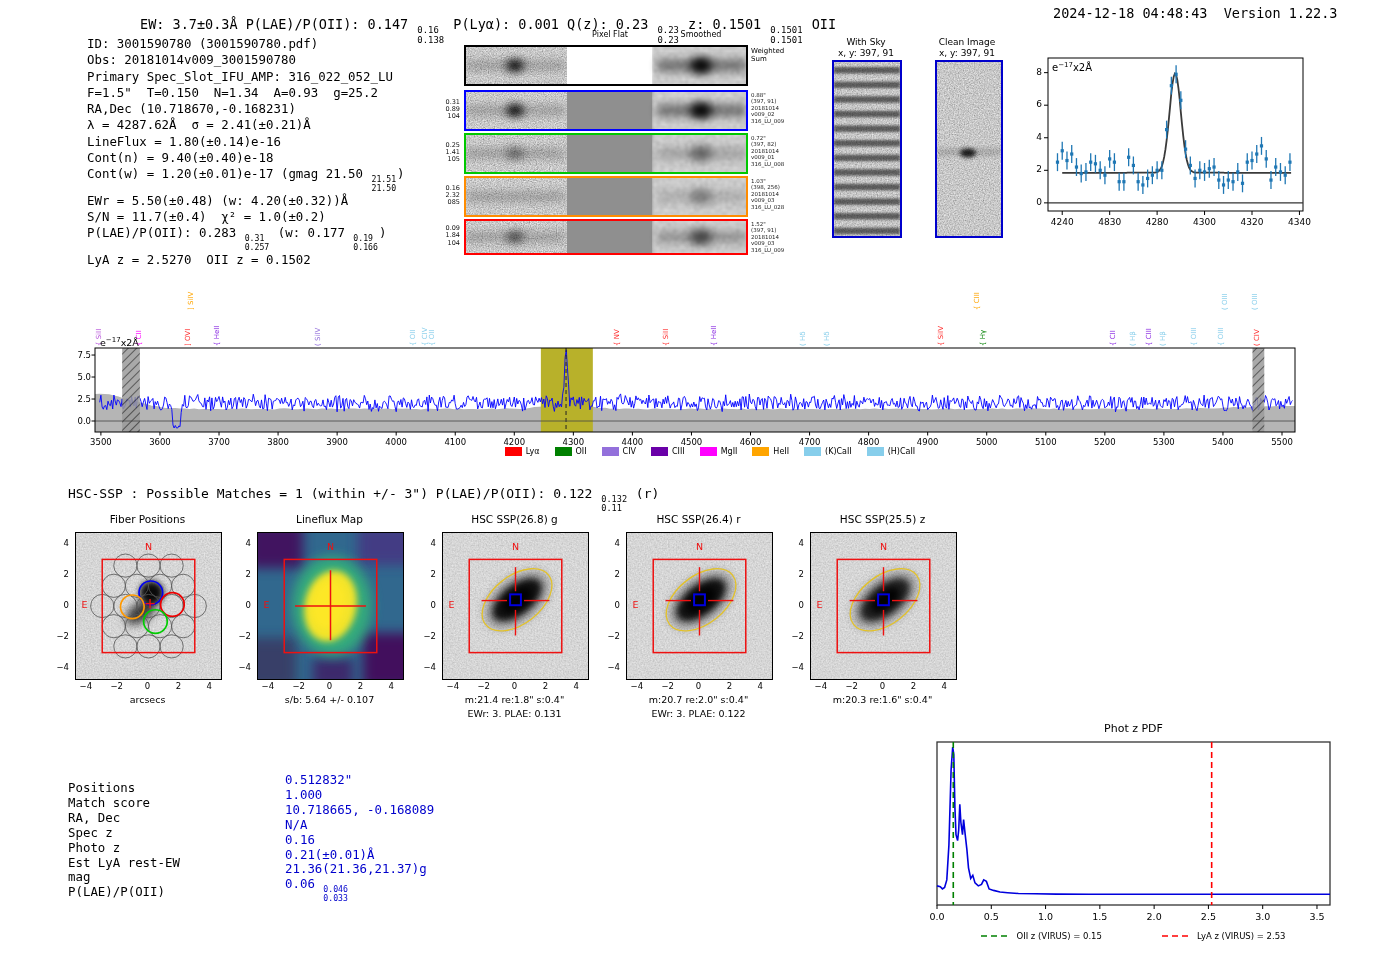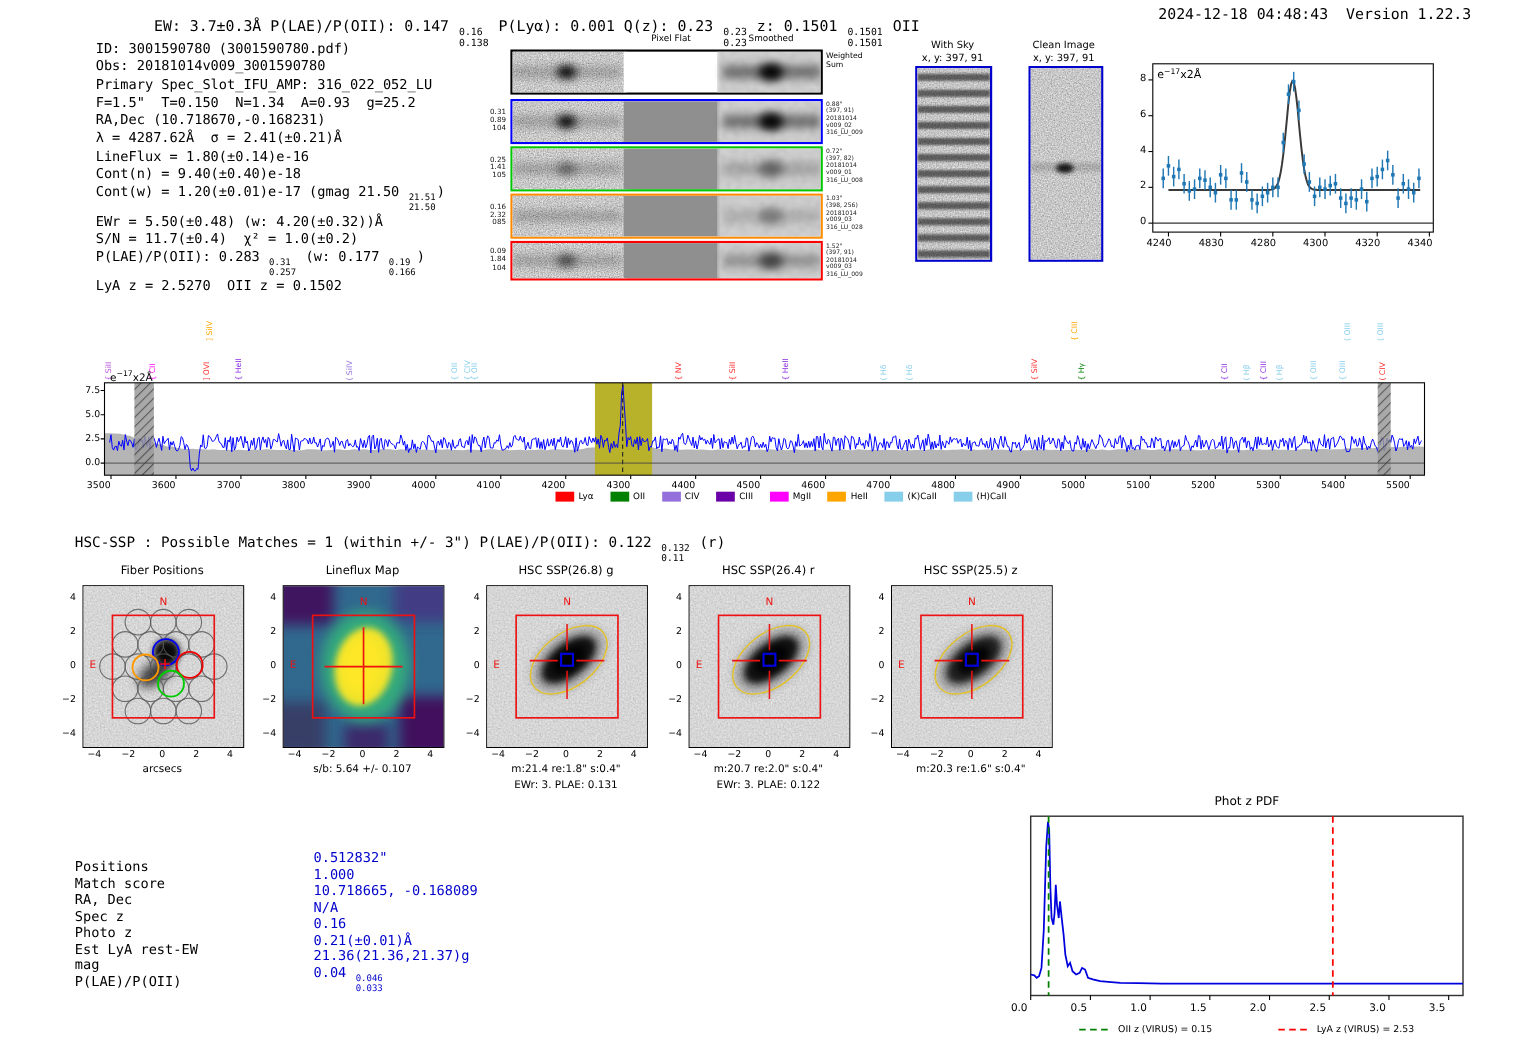--- a/index.html
+++ b/index.html
@@ -11,21 +11,21 @@
   .stack .st,.stack .sb{font-size:0.66em;line-height:1.08;display:block;}
   #summary-line{left:140px;top:16px;font-size:13.5px;white-space:nowrap;}
   #timestamp-block{left:1053px;top:5px;font-size:13.5px;white-space:nowrap;}
   #info-block{left:68px;top:36px;font-size:12.4px;line-height:16.3px;white-space:pre;margin-left:19px;}
   #hsc-line{left:68px;top:486px;font-size:13px;white-space:nowrap;}
   .col-hdr{font-size:8px;text-align:center;}
   .row-left-label{font-size:6.5px;line-height:7.4px;text-align:right;color:#111;}
   .row-right-label{font-size:5.5px;line-height:6.4px;color:#222;white-space:pre;}
   .wsum-label{font-size:7px;line-height:8px;color:#000;}
   .sky-title{font-size:9px;line-height:10.5px;text-align:center;}
-  .tick-x{font-size:9px;text-align:left;}
+  .tick-x{font-size:9px;text-align:center;}
   .tick-y{font-size:9px;text-align:right;}
   .cut-title{font-size:10.5px;text-align:center;white-space:nowrap;}
   .cut-sub{font-size:9.5px;text-align:center;white-space:nowrap;}
   .cut-tick{font-size:8.5px;}
   .em-label{position:absolute;font-size:7px;white-space:nowrap;transform:rotate(-90deg);transform-origin:left bottom;line-height:7px;}
   .legend-row{display:flex;justify-content:center;align-items:center;gap:15px;}
   .legend-item{display:flex;align-items:center;gap:4px;font-size:8px;}
   .legend-swatch{width:17px;height:9px;display:inline-block;}
   .pz-legend-item{display:flex;align-items:center;gap:5px;font-size:8.5px;}
   #match-table .mt-label{position:absolute;font-size:12.4px;color:#000;white-space:pre;}
@@ -868,21 +868,21 @@
       <div class="mt-value" style="left:217px;top:29.799999999999997px;color:#0000cc;"><span>10.718665, -0.168089</span></div>
       <div class="mt-label" style="left:0;top:52.7px;">Spec z</div>
       <div class="mt-value" style="left:217px;top:44.7px;color:#0000cc;"><span>N/A</span></div>
       <div class="mt-label" style="left:0;top:67.6px;">Photo z</div>
       <div class="mt-value" style="left:217px;top:59.599999999999994px;color:#0000cc;"><span>0.16</span></div>
       <div class="mt-label" style="left:0;top:82.5px;">Est LyA rest-EW</div>
       <div class="mt-value" style="left:217px;top:74.5px;color:#0000cc;"><span>0.21(±0.01)Å</span></div>
       <div class="mt-label" style="left:0;top:97.4px;">mag</div>
       <div class="mt-value" style="left:217px;top:89.4px;color:#0000cc;"><span>21.36(21.36,21.37)g</span></div>
       <div class="mt-label" style="left:0;top:112.3px;">P(LAE)/P(OII)</div>
-      <div class="mt-value" style="left:217px;top:104.3px;color:#0000cc;"><span>0.04 </span><span class="stack"><span class="st">0.046</span><span class="sb">0.033</span></span></div>
+      <div class="mt-value" style="left:217px;top:104.3px;color:#0000cc;"><span>0.06 </span><span class="stack"><span class="st">0.046</span><span class="sb">0.033</span></span></div>
     </div>
 
   <div id="photz-plot" class="abs" style="left:0;top:718px;width:1400px;height:235px;">
       <svg width="1400" height="235" viewBox="0 0 1400 235" style="position:absolute;left:0;top:0">
         <rect x="937" y="24" width="393" height="163" fill="none" stroke="#333" stroke-width="1.3"></rect>
         <path d="M937.0 167.9 L940.3 168.7 L942.4 170.9 L944.6 169.4 L946.8 161.9 L948.9 127.2 L951.1 51.7 L952.7 29.0 L953.8 36.6 L954.9 89.4 L956.0 116.6 L957.6 122.6 L958.7 112.0 L959.8 86.4 L960.9 104.5 L962.5 116.6 L963.6 101.5 L965.2 116.6 L966.9 131.7 L968.5 149.8 L970.7 160.4 L972.8 157.3 L975.0 164.9 L978.3 167.9 L981.5 166.4 L983.7 161.9 L986.4 163.4 L989.1 170.9 L993.5 172.4 L1000.0 174.0 L1007.6 174.7 L1018.4 175.5 L1034.7 175.8 L1056.4 176.1 L1089.0 176.2 L1132.4 176.2 L1175.8 176.2 L1219.3 176.2 L1262.7 176.2 L1295.3 176.2 L1330.0 176.2 " fill="none" stroke="#0000dd" stroke-width="1.6"></path>
         <line x1="953.2845303867404" y1="24" x2="953.2845303867404" y2="187" stroke="#008000" stroke-width="1.6" stroke-dasharray="6,4"></line>
         <line x1="1211.6657458563536" y1="24" x2="1211.6657458563536" y2="187" stroke="#ff0000" stroke-width="1.6" stroke-dasharray="6,4"></line>
         <line x1="937" y1="187" x2="937" y2="191" stroke="#000" stroke-width="1"></line>
         <line x1="991.2817679558011" y1="187" x2="991.2817679558011" y2="191" stroke="#000" stroke-width="1"></line>

